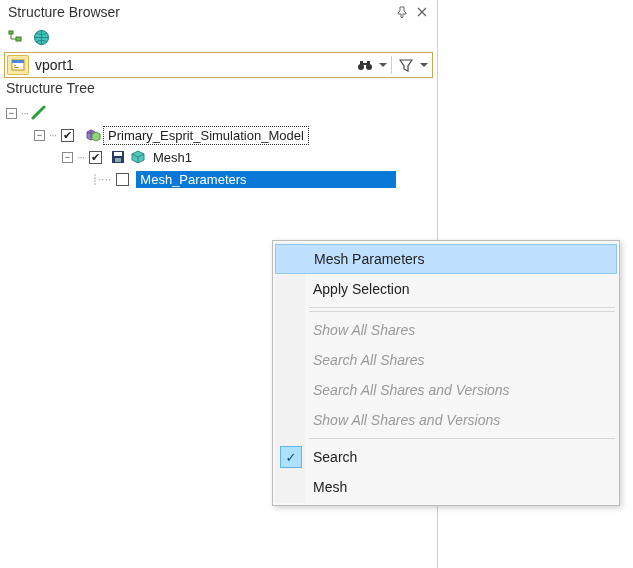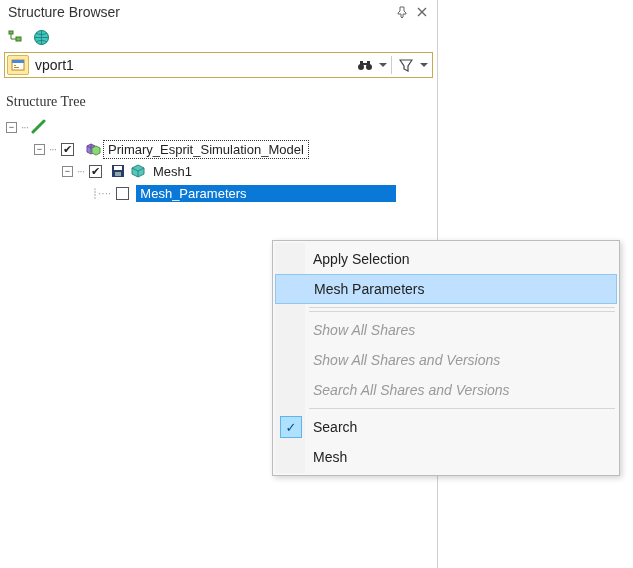--- a/index.html
+++ b/index.html
@@ -48,21 +48,21 @@
     width: 22px; height: 22px;
     border: 1px solid transparent;
     border-radius: 3px;
     display: flex; align-items: center; justify-content: center;
     cursor: pointer;
   }
   .searchbar {
     display: flex;
     align-items: center;
     border: 1px solid #c9a94a;
-    margin: 0 4px 14px 4px;
+    margin: 0 4px 0 4px;
     height: 26px;
     padding: 0 2px;
     background: #fff;
   }
   .searchbar .view-icon {
     width: 22px; height: 20px;
     display: flex; align-items: center; justify-content: center;
     background: #ffe9a6;
     border: 1px solid #d9b84a;
     border-radius: 2px;
@@ -79,21 +79,20 @@
     display: flex; align-items: center; justify-content: center;
     color: #333;
     cursor: pointer;
     font-size: 13px;
   }
   .sep-v { width:1px; height:18px; background:#ccc; margin:0 2px;}
   .section-label {
     font-size: 14px;
     padding: 2px 6px 2px 6px;
     color: #333;
-    font-family: Liberation Serif, serif;
   }
   .tree {
     padding: 4px 4px;
     user-select: none;
   }
   .node {
     display: flex;
     align-items: center;
     height: 22px;
     position: relative;
@@ -315,36 +314,39 @@
       <span style="width:4px"></span>
       <span class="node-label selected">Mesh_Parameters</span>
     </div>
 
   </div>
 </div>
 
 <div class="ctx">
   <div class="gutter"></div>
 
+  <div class="mi hover">
+    <span>Mesh Parameters</span>
+  </div>
   <div class="mi">
     <span>Apply Selection</span>
-  </div>
-  <div class="mi hover">
-    <span>Mesh Parameters</span>
   </div>
   <div class="msep"></div>
   <div class="msep"></div>
   <div class="mi disabled">
     <span>Show All Shares</span>
   </div>
   <div class="mi disabled">
-    <span>Show All Shares and Versions</span>
+    <span>Search All Shares</span>
   </div>
   <div class="mi disabled">
     <span>Search All Shares and Versions</span>
+  </div>
+  <div class="mi disabled">
+    <span>Show All Shares and Versions</span>
   </div>
   <div class="msep"></div>
   <div class="mi">
     <span class="check">✓</span>
     <span>Search</span>
   </div>
   <div class="mi">
     <span>Mesh</span>
   </div>
 </div>

